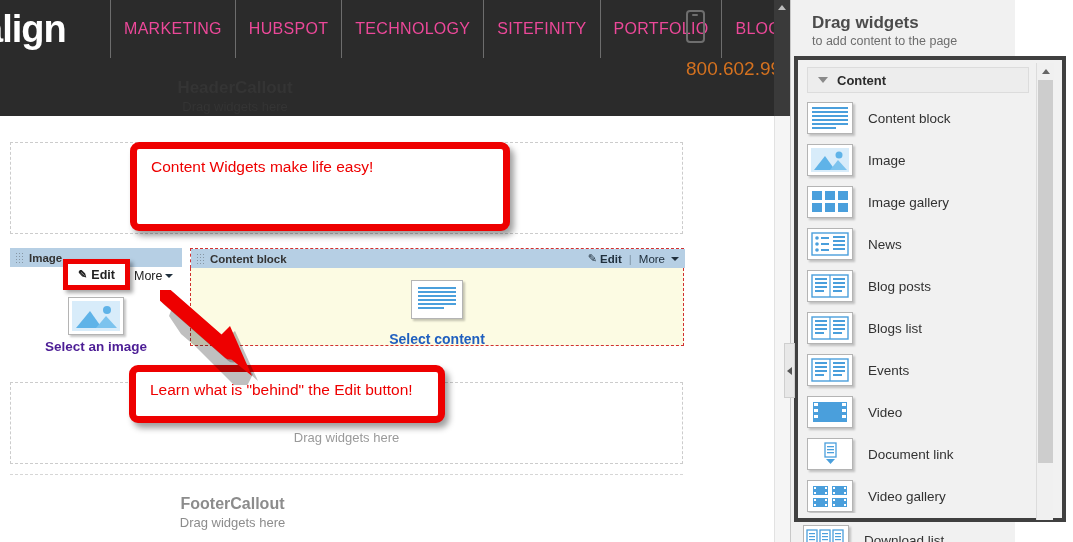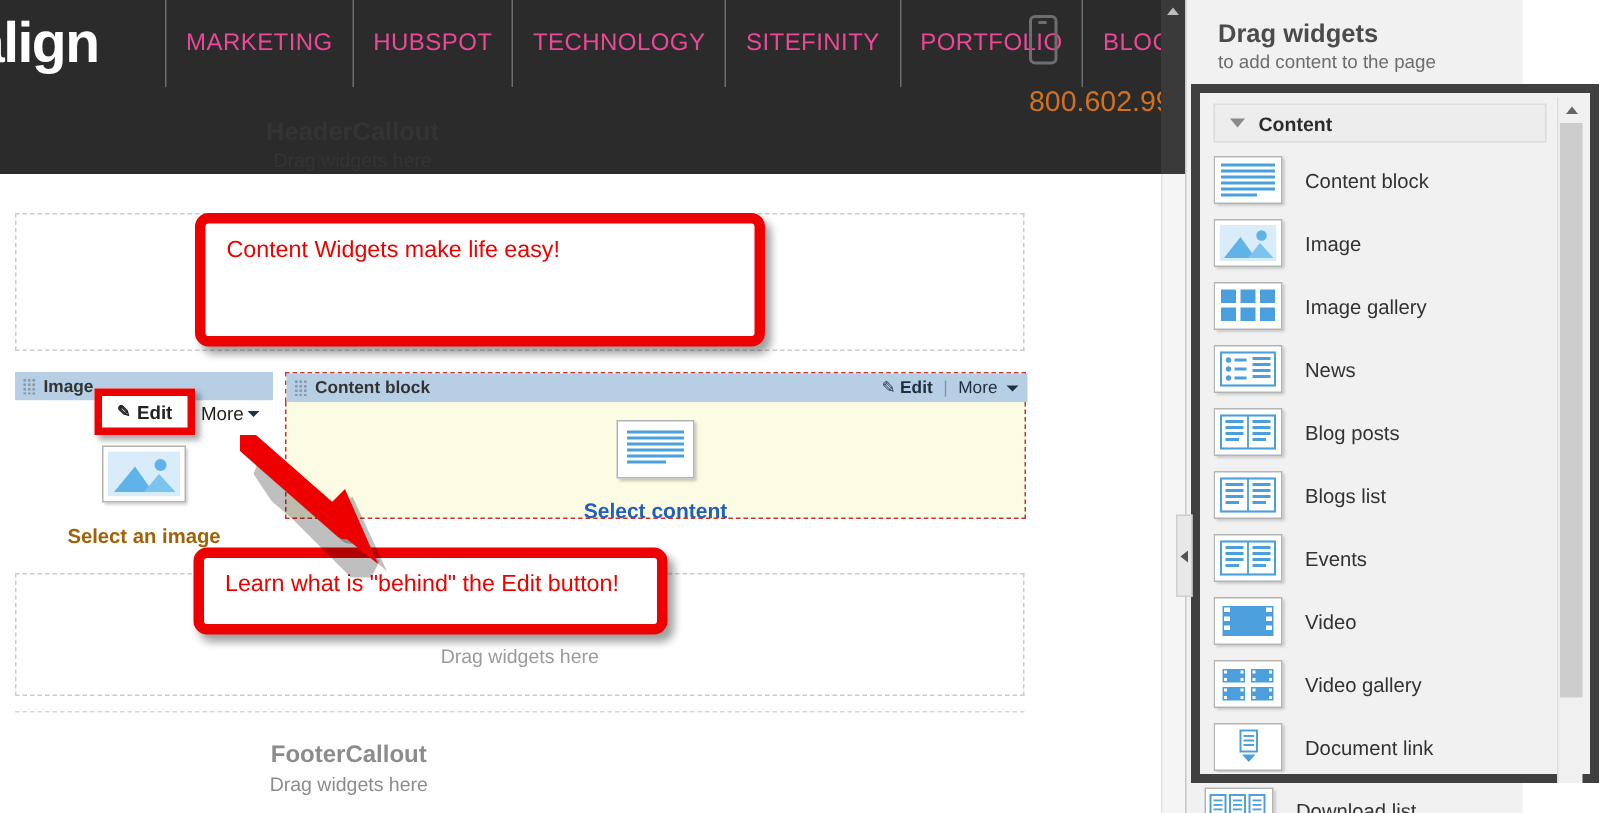--- a/index.html
+++ b/index.html
@@ -136,21 +136,21 @@
     text-align: center; padding-top: 30px; padding-bottom: 6px;
     background: #ffffff;
   }
   .thumb-frame {
     display: inline-block; border: 1px solid #b4b4b4;
     background: #fff; padding: 3px;
     box-shadow: 1.5px 1.5px 2px rgba(0,0,0,.22);
   }
   .icon-img-sm { width: 48px; height: 30px; display: block; }
   .select-link {
-    margin-top: 10px; color: #a16207;
+    color: #4c1d95;
     font-size: 13.5px; font-weight: bold;
   }
 
   
   .w-content { left: 190px; top: 248px; width: 494px; }
   .w-content .widget-bar { width: 494px; }
   .w-content .outline {
     border: 1px dashed #d03030;
     border-top: none;
     background: #fcfbe3;
@@ -218,21 +218,21 @@
     position: absolute; left: 21px; top: 13px;
     font-size: 17px; font-weight: bold; color: #4b4b4b;
   }
   .panel-sub {
     position: absolute; left: 21px; top: 34px;
     font-size: 12.5px; color: #6d6d6d;
   }
   .panel-redbox {
     position: absolute; left: 3px; top: 56px;
     width: 272px; height: 466px;
-    border: 6px solid #404040;
+    border: 4px solid #404040;
     background: #f1f1f1;
   }
   .accordion-head {
     position: absolute; left: 9px; top: 7px;
     width: 222px; height: 26px;
     background: #ededed;
     border: 1px solid #dcdcdc;
     display: flex; align-items: center;
     font-size: 13px; font-weight: bold; color: #2b2b2b;
   }
@@ -599,20 +599,35 @@
                 <rect x="3" y="3" width="4" height="3"></rect>
                   <rect x="3" y="9" width="4" height="3"></rect>
                 <rect x="3" y="15" width="4" height="3"></rect>
                 <rect x="31" y="3" width="4" height="3"></rect>
                   <rect x="31" y="9" width="4" height="3"></rect>
                 <rect x="31" y="15" width="4" height="3"></rect>
               </g>
             </svg>
           </span>
           <span class="wlabel">Video</span>
+        </div>
+
+        <div class="widget-row">
+          <span class="wicon">
+            <svg width="38" height="24" viewBox="0 0 38 24">
+              <rect x="14" y="1" width="11" height="14" fill="none" stroke="#4a9fdc" stroke-width="1.3"></rect>
+              <g fill="#4a9fdc">
+                <rect x="16" y="4" width="7" height="1.3"></rect>
+                <rect x="16" y="7" width="7" height="1.3"></rect>
+                <rect x="16" y="10" width="7" height="1.3"></rect>
+              </g>
+              <polygon points="19.5,22 15,17 24,17" fill="#4a9fdc"></polygon>
+            </svg>
+          </span>
+          <span class="wlabel">Document link</span>
         </div>
 
         <div class="widget-row">
           <span class="wicon">
             <svg width="38" height="24" viewBox="0 0 38 24">
               <g fill="#4a9fdc">
                 <rect x="2" y="2" width="15" height="9"></rect>
                 <rect x="21" y="2" width="15" height="9"></rect>
                 <rect x="2" y="14" width="15" height="9"></rect>
                 <rect x="21" y="14" width="15" height="9"></rect>
@@ -631,35 +646,20 @@
                 <rect x="14" y="15" width="2" height="2"></rect>
                   <rect x="14" y="20" width="2" height="2"></rect>
                 <rect x="22" y="15" width="2" height="2"></rect>
                   <rect x="22" y="20" width="2" height="2"></rect>
                 <rect x="33" y="15" width="2" height="2"></rect>
                   <rect x="33" y="20" width="2" height="2"></rect>
               </g>
             </svg>
           </span>
           <span class="wlabel">Video gallery</span>
-        </div>
-
-        <div class="widget-row">
-          <span class="wicon">
-            <svg width="38" height="24" viewBox="0 0 38 24">
-              <rect x="14" y="1" width="11" height="14" fill="none" stroke="#4a9fdc" stroke-width="1.3"></rect>
-              <g fill="#4a9fdc">
-                <rect x="16" y="4" width="7" height="1.3"></rect>
-                <rect x="16" y="7" width="7" height="1.3"></rect>
-                <rect x="16" y="10" width="7" height="1.3"></rect>
-              </g>
-              <polygon points="19.5,22 15,17 24,17" fill="#4a9fdc"></polygon>
-            </svg>
-          </span>
-          <span class="wlabel">Document link</span>
         </div>
 
       </div>
 
       <div class="scroll-track">
         <div class="scroll-up">
           <i class="chev"></i>
         </div>
         <div class="scroll-thumb"></div>
       </div>

